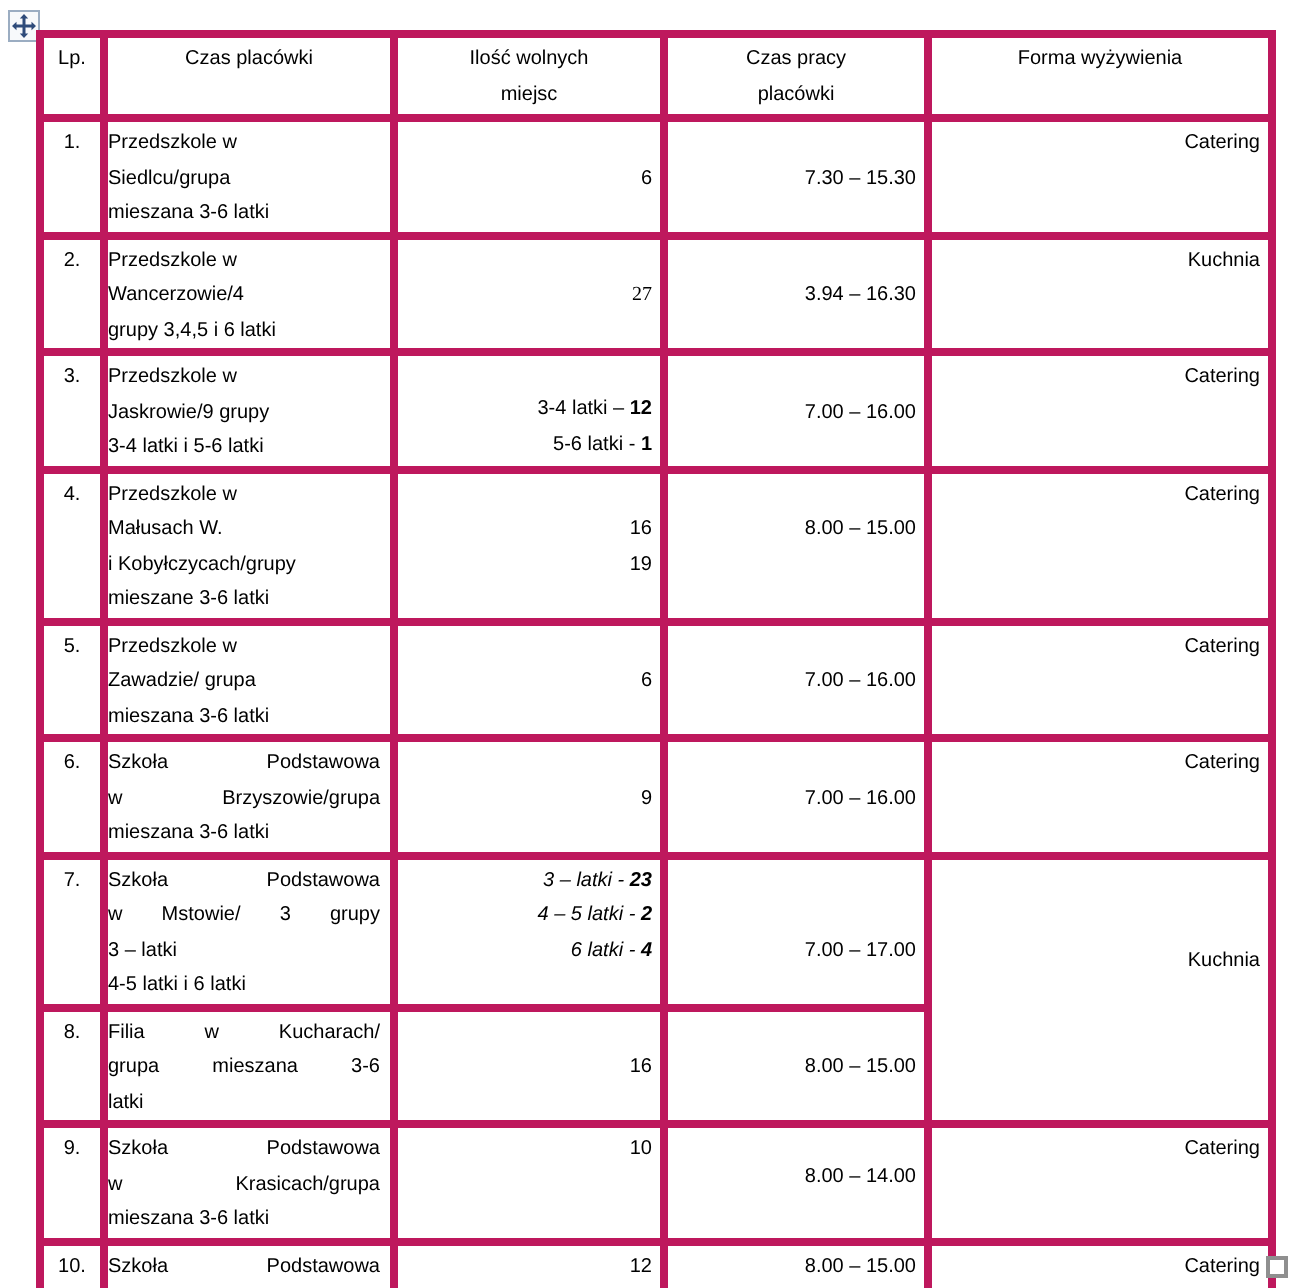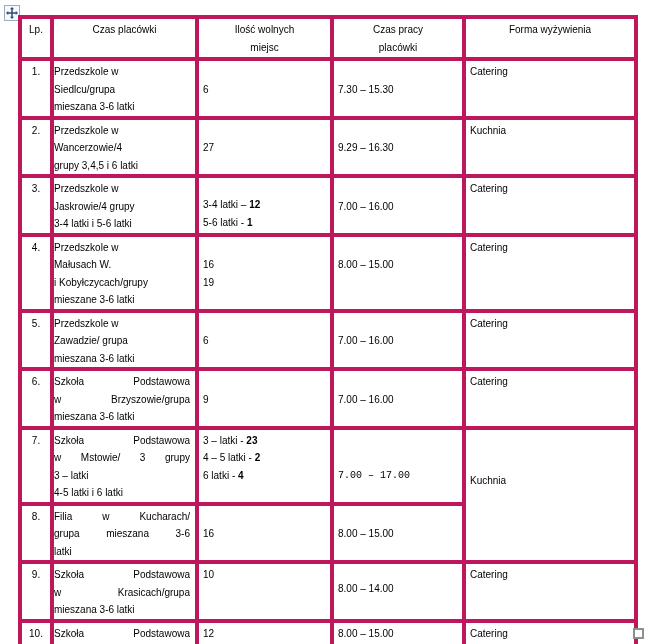--- a/index.html
+++ b/index.html
@@ -44,21 +44,21 @@
     vertical-align: top;
     padding: 2px 4px 0 4px;
     font-size: 10px;
     line-height: 17.5px;
     font-weight: normal;
   }
   thead tr { height: 35px; }
   th { text-align: center; line-height: 16px; padding-top: 3px; }
   td.lp   { text-align: center; }
   td.addr { text-align: left; padding-left: 0; padding-right: 5px; }
-  td.vac, td.hrs, td.food { text-align: left; }
+  td.vac, td.hrs, td.food { text-align: right; }
   .ln { display: block; min-height: 17.5px; }
   .ln.just { text-align: justify; text-align-last: justify; }
   b { font-weight: bold; }
 </style>
 </head>
 <body>
 
 <div class="move-handle">
   <svg width="12" height="12" viewBox="0 0 16 16">
     <path d="M8 0 L10.8 3 H9 V7 H13 V5.2 L16 8 L13 10.8 V9 H9 V13 H10.8 L8 16 L5.2 13 H7 V9 H3 V10.8 L0 8 L3 5.2 V7 H7 V3 H5.2 Z" fill="#2e4b7a"></path>
@@ -116,37 +116,37 @@
       </tr>
       <tr style="height: 54px;">
         <td class="lp">
           <span class="ln">2.</span>
         </td>
         <td class="addr">
           <span class="ln">Przedszkole w</span>
           <span class="ln">Wancerzowie/4</span>
           <span class="ln">grupy 3,4,5 i 6 latki</span>
         </td>
-        <td class="vac" style="padding-top: 19.5px;">
+        <td class="vac" style="padding-top: 19.5px; font-family: Liberation Serif, serif;">
           <span class="ln">27</span>
         </td>
         <td class="hrs" style="padding-top: 19.5px;">
-          <span class="ln">9.29 – 16.30</span>
+          <span class="ln">3.94 – 16.30</span>
         </td>
         <td class="food" style="padding-top: 2px;">
           <span class="ln">Kuchnia</span>
         </td>
       </tr>
       <tr style="height: 53px;">
         <td class="lp">
           <span class="ln">3.</span>
         </td>
         <td class="addr">
           <span class="ln">Przedszkole w</span>
-          <span class="ln">Jaskrowie/4 grupy</span>
+          <span class="ln">Jaskrowie/9 grupy</span>
           <span class="ln">3-4 latki i 5-6 latki</span>
         </td>
         <td class="vac" style="padding-top: 18px;">
           <span class="ln">3-4 latki – <b>12</b></span>
           <span class="ln">5-6 latki - <b>1</b></span>
         </td>
         <td class="hrs" style="padding-top: 19.5px;">
           <span class="ln">7.00 – 16.00</span>
         </td>
         <td class="food" style="padding-top: 2px;">
@@ -215,26 +215,26 @@
       <tr style="height: 75px;">
         <td class="lp">
           <span class="ln">7.</span>
         </td>
         <td class="addr">
           <span class="ln just">Szkoła Podstawowa</span>
           <span class="ln just">w Mstowie/ 3 grupy</span>
           <span class="ln">3 – latki</span>
           <span class="ln">4-5 latki i 6 latki</span>
         </td>
-        <td class="vac" style="padding-top: 2px;">
+        <td class="vac" style="padding-top: 2px; font-style: italic;">
           <span class="ln">3 – latki - <b>23</b></span>
           <span class="ln">4 – 5 latki - <b>2</b></span>
           <span class="ln">6 latki - <b>4</b></span>
         </td>
-        <td class="hrs" style="padding-top: 37px; font-family: Liberation Mono, monospace;">
+        <td class="hrs" style="padding-top: 37px;">
           <span class="ln">7.00 – 17.00</span>
         </td>
         <td class="food" rowspan="2" style="padding-top: 42.25px;">
           <span class="ln">Kuchnia</span>
         </td>
       </tr>
       <tr style="height: 52px;">
         <td class="lp">
           <span class="ln">8.</span>
         </td>

